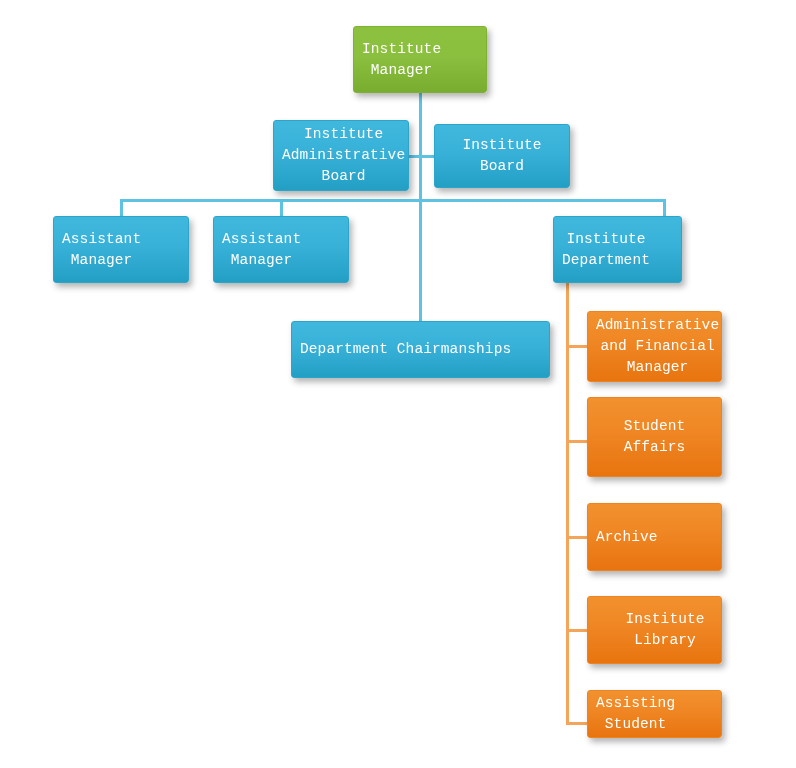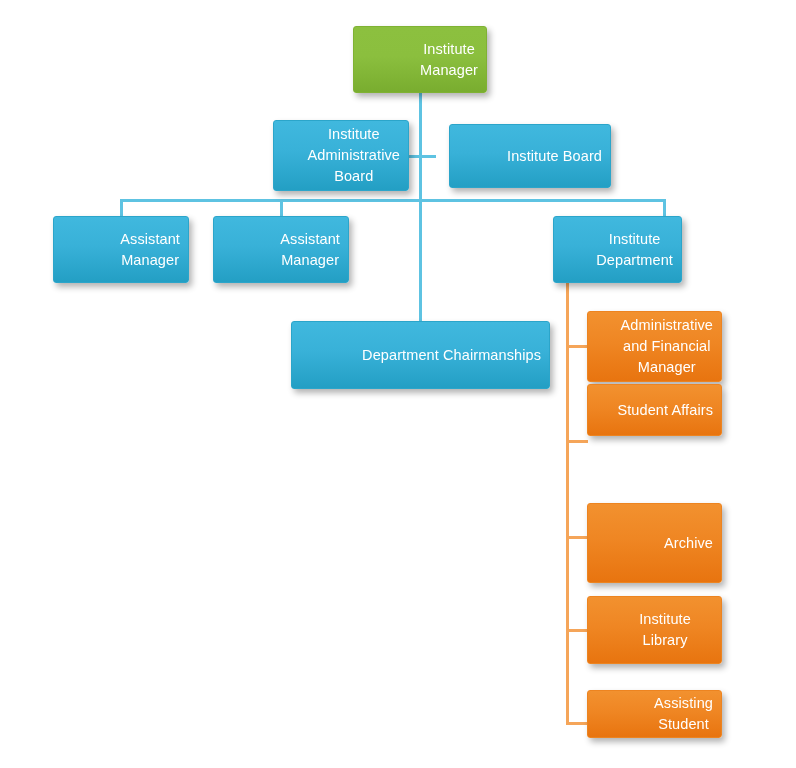--- a/index.html
+++ b/index.html
@@ -17,30 +17,31 @@
     position: relative;
     width: 796px;
     height: 768px;
     background: #ffffff;
   }
   .node {
     position: absolute;
     box-sizing: border-box;
     display: flex;
     align-items: center;
-    justify-content: flex-end;
+    justify-content: flex-start;
     text-align: center;
     color: #ffffff;
     font-size: 14.5px;
     line-height: 21px;
     letter-spacing: .1px;
     border-radius: 3px;
     padding: 4px 8px;
     box-shadow: 3px 4px 6px rgba(0,0,0,0.30);
     z-index: 5;
+    font-family: Liberation Mono, monospace;
   }
   .node span { display: block; width: 100%; }
 
   .node.green {
     background: linear-gradient(to bottom, #8cc03f 0%, #8bbf3e 45%, #79ad2f 100%);
     border: 1px solid #7fb233;
   }
   .node.blue {
     background: linear-gradient(to bottom, #40b8de 0%, #38b1d8 45%, #239fc4 100%);
     border: 1px solid #2ba5ca;
@@ -89,21 +90,21 @@
   </div>
 
   <div class="node blue" style="left:273px; top:120px; width:136px; height:71px;">
     <div>
       <span>Institute</span>
       <span>Administrative</span>
       <span>Board</span>
     </div>
   </div>
 
-  <div class="node blue" style="left:449px; top:124px; width:162px; height:64px;">
+  <div class="node blue" style="left:434px; top:124px; width:136px; height:64px;">
     <div>
       <span>Institute Board</span>
     </div>
   </div>
 
   <div class="node blue" style="left:53px; top:216px; width:136px; height:67px;">
     <div>
       <span>Assistant</span>
       <span>Manager</span>
     </div>
@@ -116,41 +117,41 @@
     </div>
   </div>
 
   <div class="node blue" style="left:553px; top:216px; width:129px; height:67px;">
     <div>
       <span>Institute</span>
       <span>Department</span>
     </div>
   </div>
 
-  <div class="node blue" style="left:291px; top:321px; width:259px; height:68px;">
+  <div class="node blue" style="left:291px; top:321px; width:259px; height:57px;">
     <div>
       <span>Department Chairmanships</span>
     </div>
   </div>
 
   <div class="node orange" style="left:587px; top:311px; width:135px; height:71px;">
     <div>
       <span>Administrative</span>
       <span>and Financial</span>
       <span>Manager</span>
     </div>
   </div>
 
-  <div class="node orange" style="left:587px; top:384px; width:135px; height:52px;">
+  <div class="node orange" style="left:587px; top:397px; width:135px; height:80px;">
     <div>
       <span>Student Affairs</span>
     </div>
   </div>
 
-  <div class="node orange" style="left:587px; top:503px; width:135px; height:80px;">
+  <div class="node orange" style="left:587px; top:503px; width:135px; height:68px;">
     <div>
       <span>Archive</span>
     </div>
   </div>
 
   <div class="node orange" style="left:587px; top:596px; width:135px; height:68px;padding-left:29px;">
     <div>
       <span>Institute Library</span>
     </div>
   </div>

